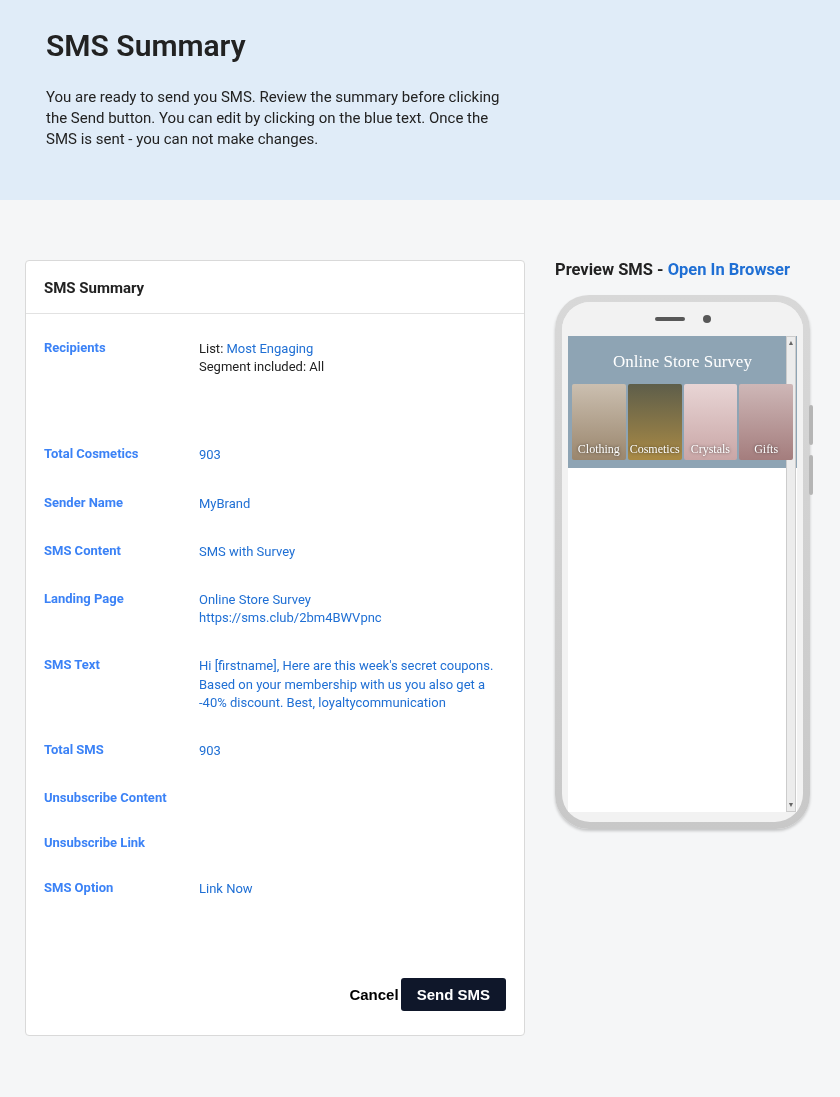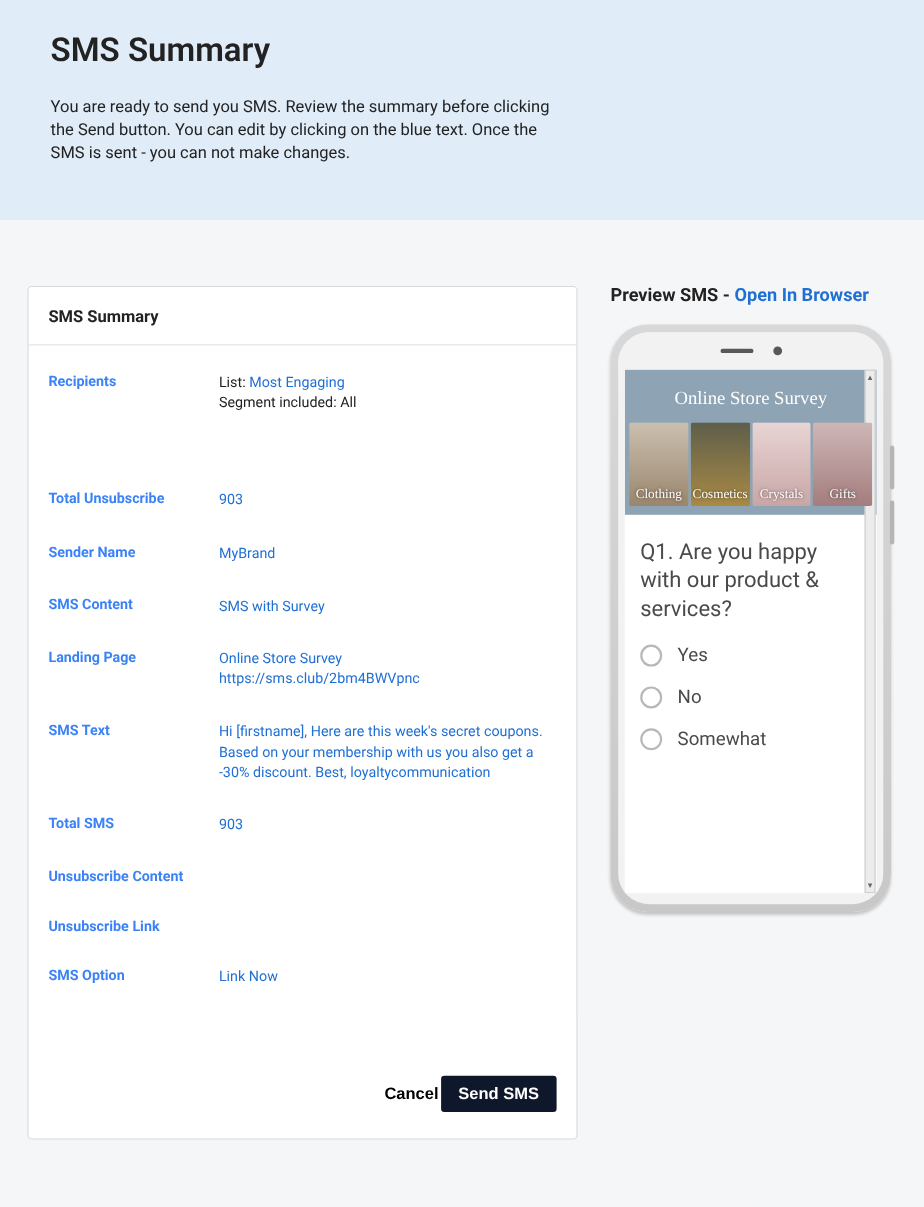--- a/index.html
+++ b/index.html
@@ -141,21 +141,21 @@
 
         <div class="row first">
           <div class="label">Recipients</div>
           <div class="value">
             <span>List: </span><span class="link">Most Engaging</span><br>
             <span>Segment included: All</span>
           </div>
         </div>
 
         <div class="row">
-          <div class="label">Total Unsubscribe</div>
+          <div class="label">Total Cosmetics</div>
           <div class="value"><span class="link">903</span></div>
         </div>
 
         <div class="row">
           <div class="label">Sender Name</div>
           <div class="value"><span class="link">MyBrand</span></div>
         </div>
 
         <div class="row">
           <div class="label">SMS Content</div>
@@ -165,21 +165,21 @@
         <div class="row">
           <div class="label">Landing Page</div>
           <div class="value">
             <span class="link">Online Store Survey</span><br>
             <span class="link">https://sms.club/2bm4BWVpnc</span>
           </div>
         </div>
 
         <div class="row">
           <div class="label">SMS Text</div>
-          <div class="value"><span class="link">Hi [firstname], Here are this week's secret coupons. Based on your membership with us you also get a -30% discount. Best, loyaltycommunication</span></div>
+          <div class="value"><span class="link">Hi [firstname], Here are this week's secret coupons. Based on your membership with us you also get a -40% discount. Best, loyaltycommunication</span></div>
         </div>
 
         <div class="row">
           <div class="label">Total SMS</div>
           <div class="value"><span class="link">903</span></div>
         </div>
 
 
         <div class="row">
           <div class="label">Unsubscribe Content</div>
@@ -235,34 +235,19 @@
                 </div>
               <div class="thumb c3">
                   <span>Crystals</span>
                 </div>
               <div class="thumb c4">
                   <span>Gifts</span>
                 </div>
             </div>
           </div>
 
-          <div class="question-block">
-            <h3>Q1. Are you happy with our product &amp; services?</h3>
-            <div class="opt">
-              <div class="radio"></div>
-              <div class="lbl">Yes</div>
-            </div>
-            <div class="opt">
-              <div class="radio"></div>
-              <div class="lbl">No</div>
-            </div>
-            <div class="opt">
-              <div class="radio"></div>
-              <div class="lbl">Somewhat</div>
-            </div>
-          </div>
 
         </div>
       </div>
     </div>
   </div>
 
 </div>
 
 </body></html>

